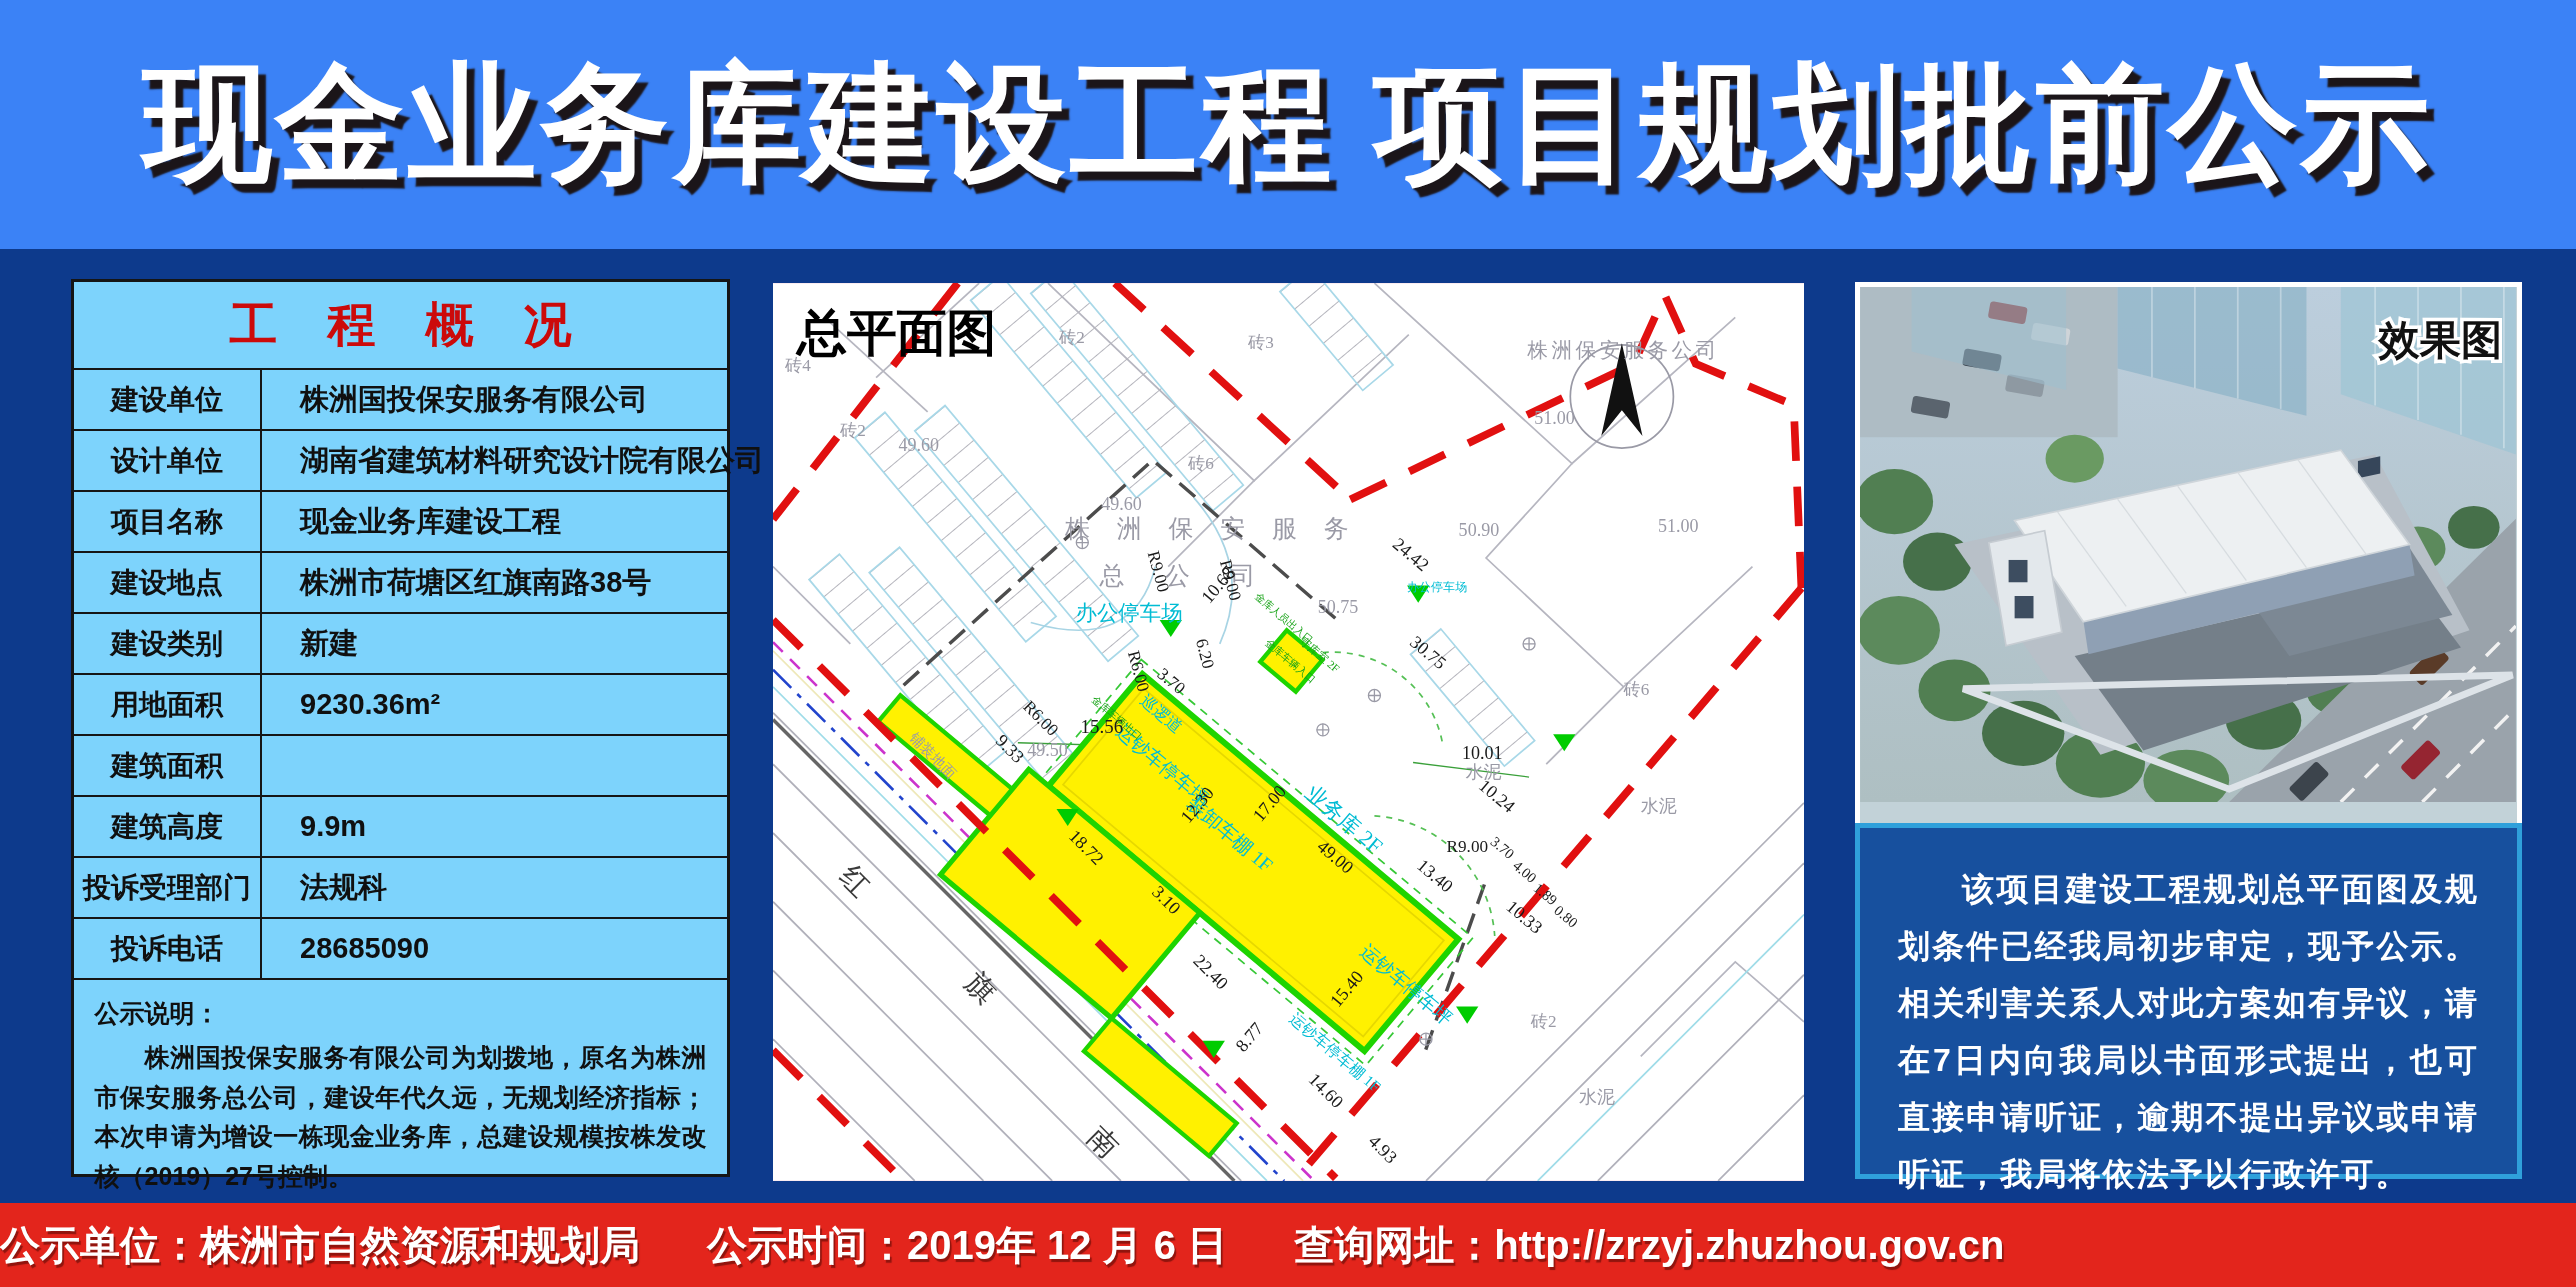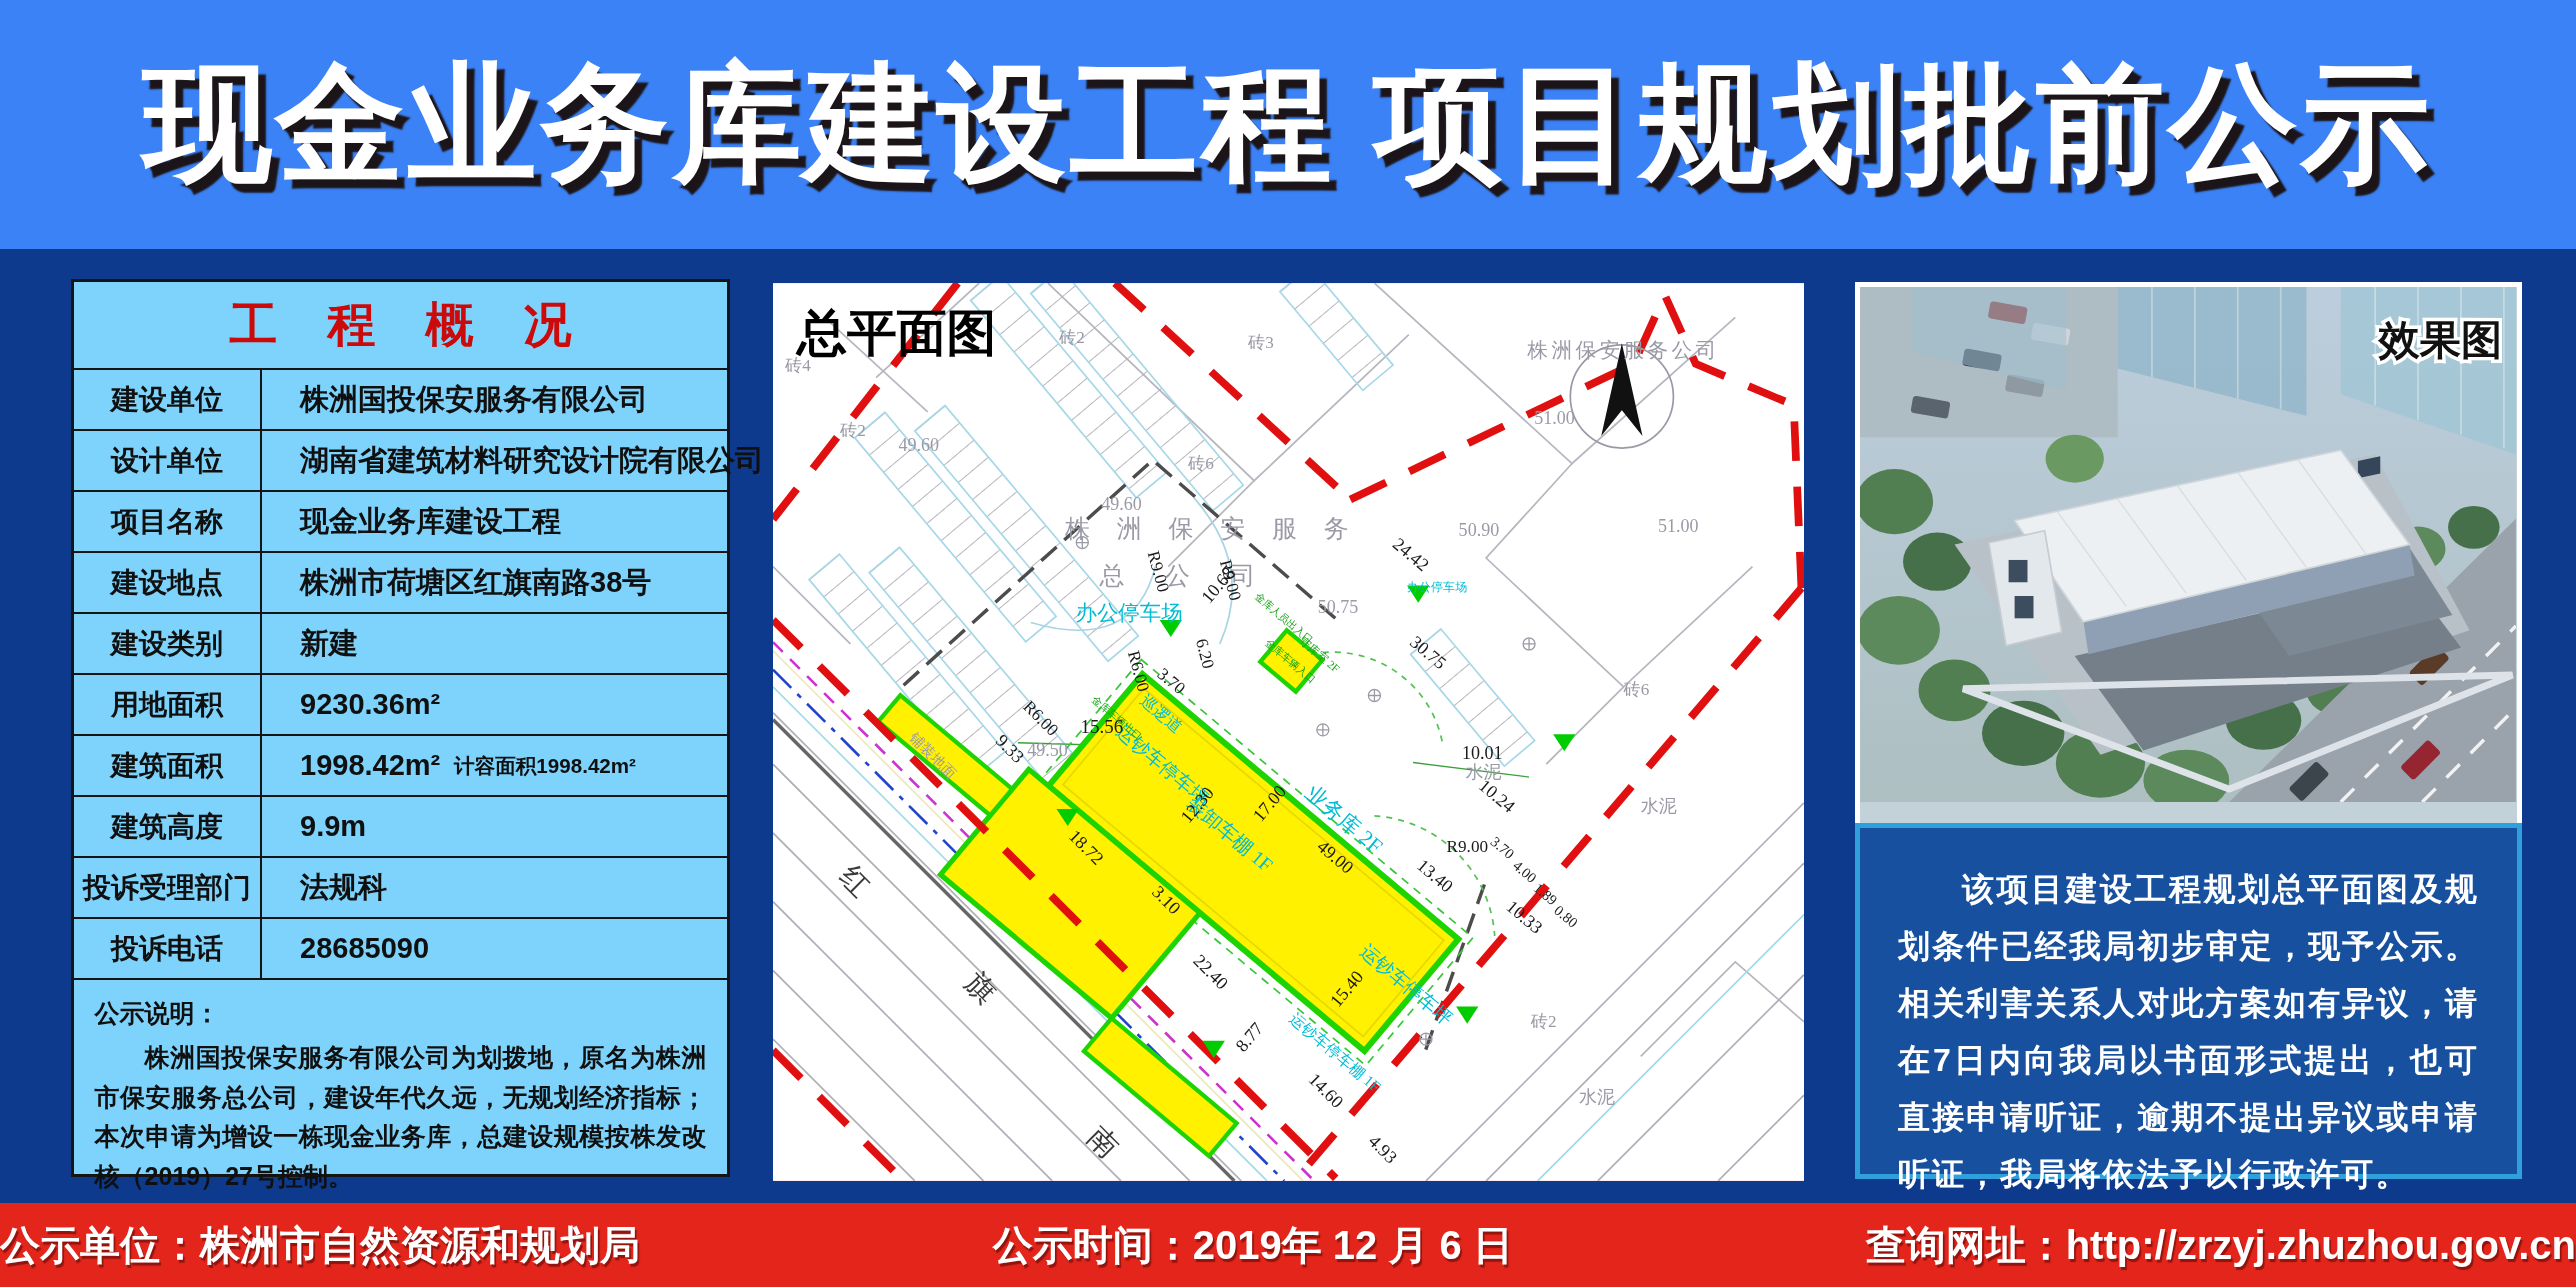--- a/index.html
+++ b/index.html
@@ -37,21 +37,21 @@
   .render{position:absolute;left:1855px;top:282px;width:667px;height:664px;background:#c2d2d8;
           border:5.2px solid #fff;box-sizing:border-box;}
   
   .notice{position:absolute;left:1855px;top:823px;width:667px;height:356px;box-sizing:border-box;
           background:#17509E;border:5.2px solid #2FA0DB;color:#fff;padding:29px 34px 8.6px 34px;}
   .notice p{margin:4px;font-size:32px;line-height:1.78;letter-spacing:2.1px;text-align:justify;text-indent:2em;font-weight:600;}
   .notice .sg1{margin-top:15.5px;text-align:right;text-indent:0;padding-right:101px;}
   .notice .sg2{text-align:right;text-indent:0;padding-right:179px;}
   
   .footer{position:absolute;left:0;top:1203px;width:2576px;height:85px;background:#E3251C;
-          display:flex;align-items:center;justify-content:space-between;gap:67px;color:#fff;
+          display:flex;align-items:center;justify-content:flex-start;gap:67px;color:#fff;
           font-size:40px;font-weight:700;white-space:nowrap;text-shadow:1.7px 2.6px 0.9px rgba(90,10,5,.6);}
 </style>
 </head>
 <body>
 
 <div class="poster">
 
   <div class="header">
     <h1>现金业务库建设工程 项目规划批前公示</h1>
   </div>
@@ -78,24 +78,20 @@
     <div class="tbl-row">
       <div class="cell-l">建设类别</div>
       <div class="cell-v">新建</div>
     </div>
     <div class="tbl-row">
       <div class="cell-l">用地面积</div>
       <div class="cell-v">9230.36m²</div>
     </div>
     <div class="tbl-row">
       <div class="cell-l">建筑面积</div>
-      <div class="cell-v">
-          <span>1998.42m²</span>
-          <span class="v-note">计容面积1998.42m²</span>
-        </div>
     </div>
     <div class="tbl-row">
       <div class="cell-l">建筑高度</div>
       <div class="cell-v">9.9m</div>
     </div>
     <div class="tbl-row">
       <div class="cell-l">投诉受理部门</div>
       <div class="cell-v">法规科</div>
     </div>
     <div class="tbl-row">

